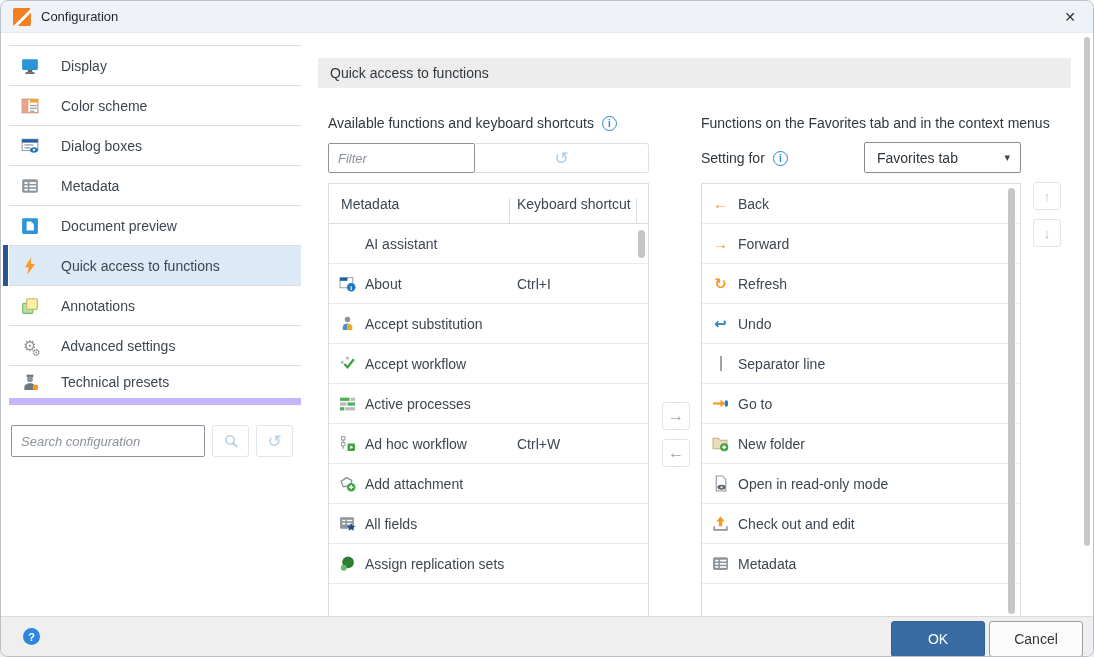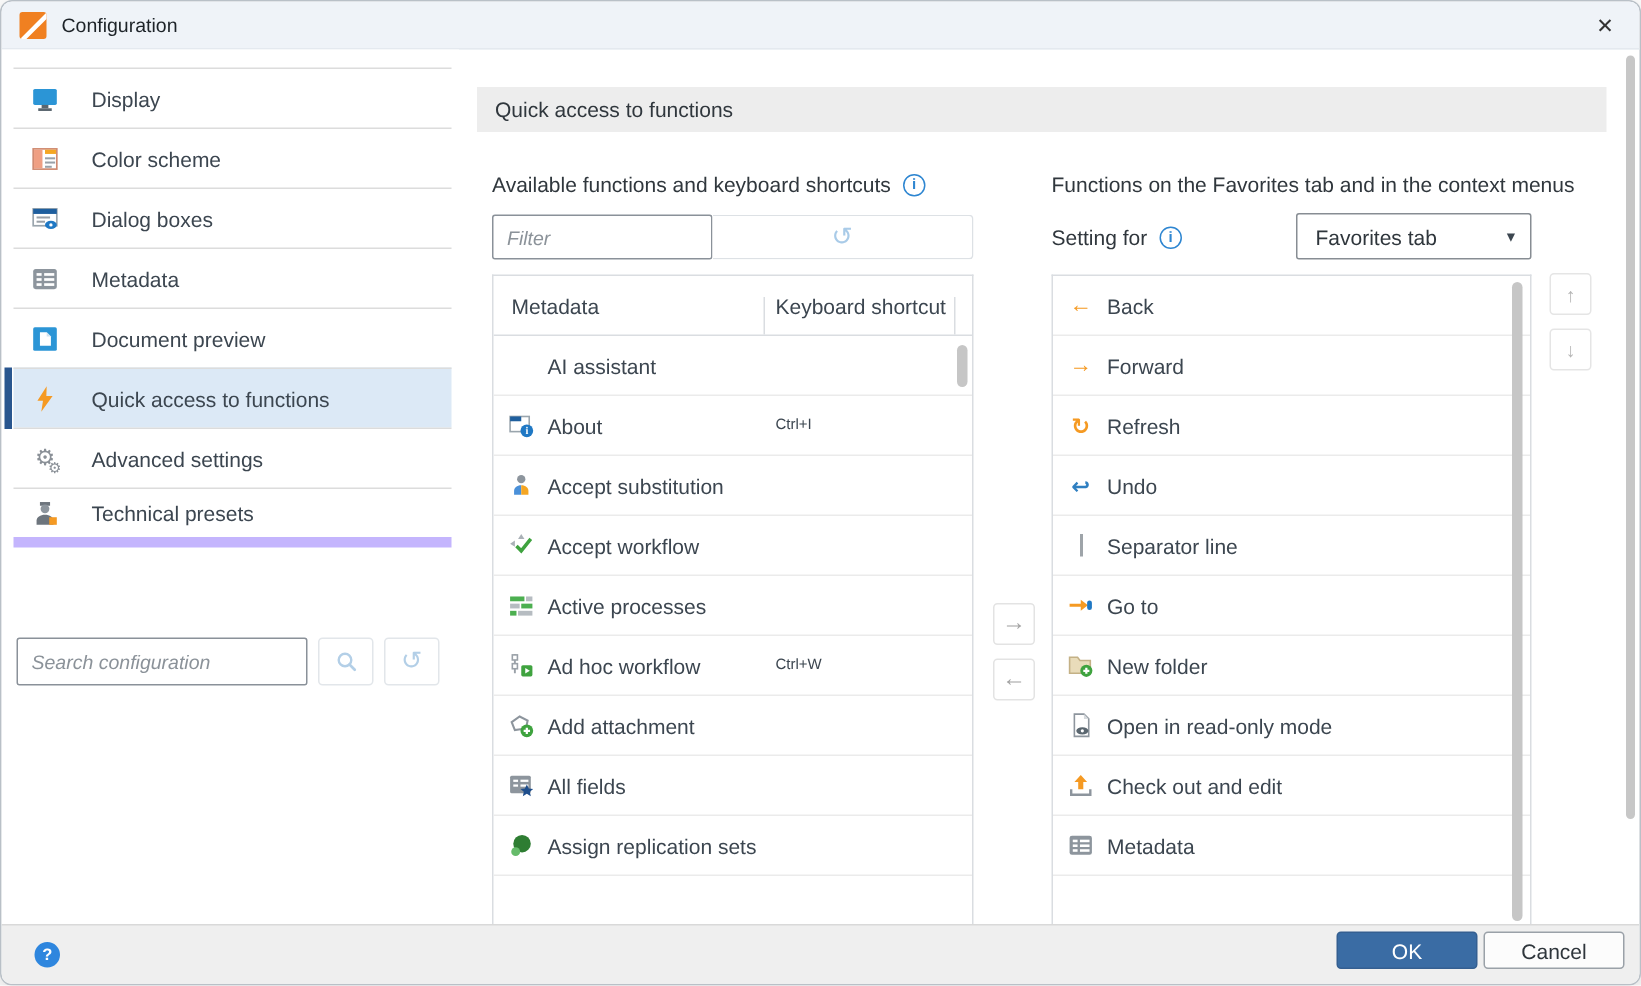--- a/index.html
+++ b/index.html
@@ -43,40 +43,40 @@
   .refresh-wide { position:absolute; left:157px; top:110px; width:174px; height:30px; border:1px solid #dde1e5; border-left:none; border-radius:0 3px 3px 0; background:#fff; display:flex; align-items:center; justify-content:center; color:#a9cbe8; font-size:17px; cursor:pointer; }
   .table { position:absolute; left:10px; top:150px; width:321px; height:435px; border:1px solid #dadde1; border-bottom:none; background:#fff; overflow:hidden; }
   .thead { position:relative; height:40px; border-bottom:1px solid #dadde1; display:flex; align-items:center; }
   .th-fn { padding-left:12px; font-size:14px; color:#3c4650; }
   .th-sc { position:absolute; left:188px; font-size:14px; color:#3c4650; }
   .th-div1 { position:absolute; left:180px; top:14px; bottom:0; width:1px; background:#dadde1; }
   .th-div2 { position:absolute; left:307px; top:14px; bottom:0; width:1px; background:#dadde1; }
   .row { position:relative; height:40px; display:flex; align-items:center; border-bottom:1px solid #ebebeb; padding-left:10px; cursor:pointer; }
   .row-ic { width:17px; height:17px; display:flex; align-items:center; justify-content:center; margin-right:9px; flex:none; }
   .row-label { font-size:14px; color:#3c4650; white-space:nowrap; }
-  .row-shortcut { position:absolute; left:188px; font-size:10px; color:#3c4650; }
+  .row-shortcut { position:absolute; left:188px; font-size:14px; color:#3c4650; }
   .vscroll-thumb { position:absolute; border-radius:4px; background:#c6c6c6; width:7px; }
   
   .xfer { position:absolute; width:28px; height:28px; border:1px solid #e3e3e3; border-radius:3px; background:#fff; display:flex; align-items:center; justify-content:center; color:#a3a3a3; font-size:16px; cursor:pointer; }
   
   .setting-row { position:absolute; left:383px; top:117px; display:flex; align-items:center; gap:8px; font-size:14px; color:#30373d; }
   .dropdown { position:absolute; left:546px; top:109px; width:157px; height:31px; border:1px solid #878d93; border-radius:2px; background:#fff; display:flex; align-items:center; padding:0 12px; font-size:14px; color:#2f363c; cursor:pointer; }
   .dropdown .chev { position:absolute; right:10px; font-size:11px; color:#3c4650; }
   .favlist { position:absolute; left:383px; top:150px; width:320px; height:435px; border:1px solid #dadde1; border-bottom:none; background:#fff; overflow:hidden; }
   .updown { position:absolute; width:28px; height:28px; border:1px solid #e5e5e5; border-radius:3px; background:#fff; display:flex; align-items:center; justify-content:center; color:#b5b5b5; font-size:13px; cursor:pointer; }
   
   .g-orange { color:#f59a23; font-weight:bold; font-size:15px; }
   .g-blue { color:#2f7fc1; font-weight:bold; font-size:15px; }
   .sep-bar { width:2px; height:15px; background:#9ea4a9; }
   
   .win-scroll { position:absolute; right:3px; top:36px; width:6px; height:509px; background:#c7c7c7; border-radius:3px; }
   
   .footer { position:absolute; left:0; right:0; bottom:0; height:40px; background:#efefef; border-top:1px solid #d9d9d9; }
   .help-ic { position:absolute; left:22px; top:11px; width:17px; height:17px; background:#2e86de; color:#fff; border-radius:50%; font-size:11px; font-weight:bold; display:flex; align-items:center; justify-content:center; cursor:pointer; }
-  .btn { position:absolute; top:4px; width:94px; height:25px; border-radius:3px; font-size:14px; font-family:inherit; display:flex; align-items:center; justify-content:center; cursor:pointer; }
+  .btn { position:absolute; top:4px; width:94px; height:36px; border-radius:3px; font-size:14px; font-family:inherit; display:flex; align-items:center; justify-content:center; cursor:pointer; }
   .btn-ok { left:890px; background:#3a6ca4; border:1px solid #345f91; color:#fff; }
   .btn-cancel { left:988px; background:#fcfcfc; border:1px solid #9aa1a8; color:#2f363c; }
   svg { display:block; }
 </style>
 </head>
 <body>
 
 <div class="window">
 
   <div class="titlebar">
@@ -155,20 +155,29 @@
 
       <div class="nav-item selected">
         <span class="nav-ic">
           <svg width="18" height="18" viewBox="0 0 16 16">
               <polygon points="9,0.5 3.5,9 6.8,9 5.8,15.5 12.5,6.2 8.8,6.2" fill="#f59a23"></polygon>
             </svg>
         </span>
         <span class="nav-label">Quick access to functions</span>
       </div>
 
+      <div class="nav-item">
+        <span class="nav-ic">
+          <svg width="18" height="18" viewBox="0 0 16 16">
+              <rect x="1.5" y="5.5" width="9" height="9" rx="1" fill="#b5e0b0" stroke="#6dbb66"></rect>
+              <rect x="5" y="1.5" width="9.5" height="9.5" rx="1" fill="#faf0a6" stroke="#c9b85c"></rect>
+            </svg>
+        </span>
+        <span class="nav-label">Annotations</span>
+      </div>
 
       <div class="nav-item">
         <span class="nav-ic" style="position:relative;color:#8a9097;">
           <span style="font-size:15px;line-height:1;">⚙</span>
             <span style="position:absolute;right:-2px;bottom:-3px;font-size:10px;line-height:1;">⚙</span>
         </span>
         <span class="nav-label">Advanced settings</span>
       </div>
 
       <div class="nav-item">

